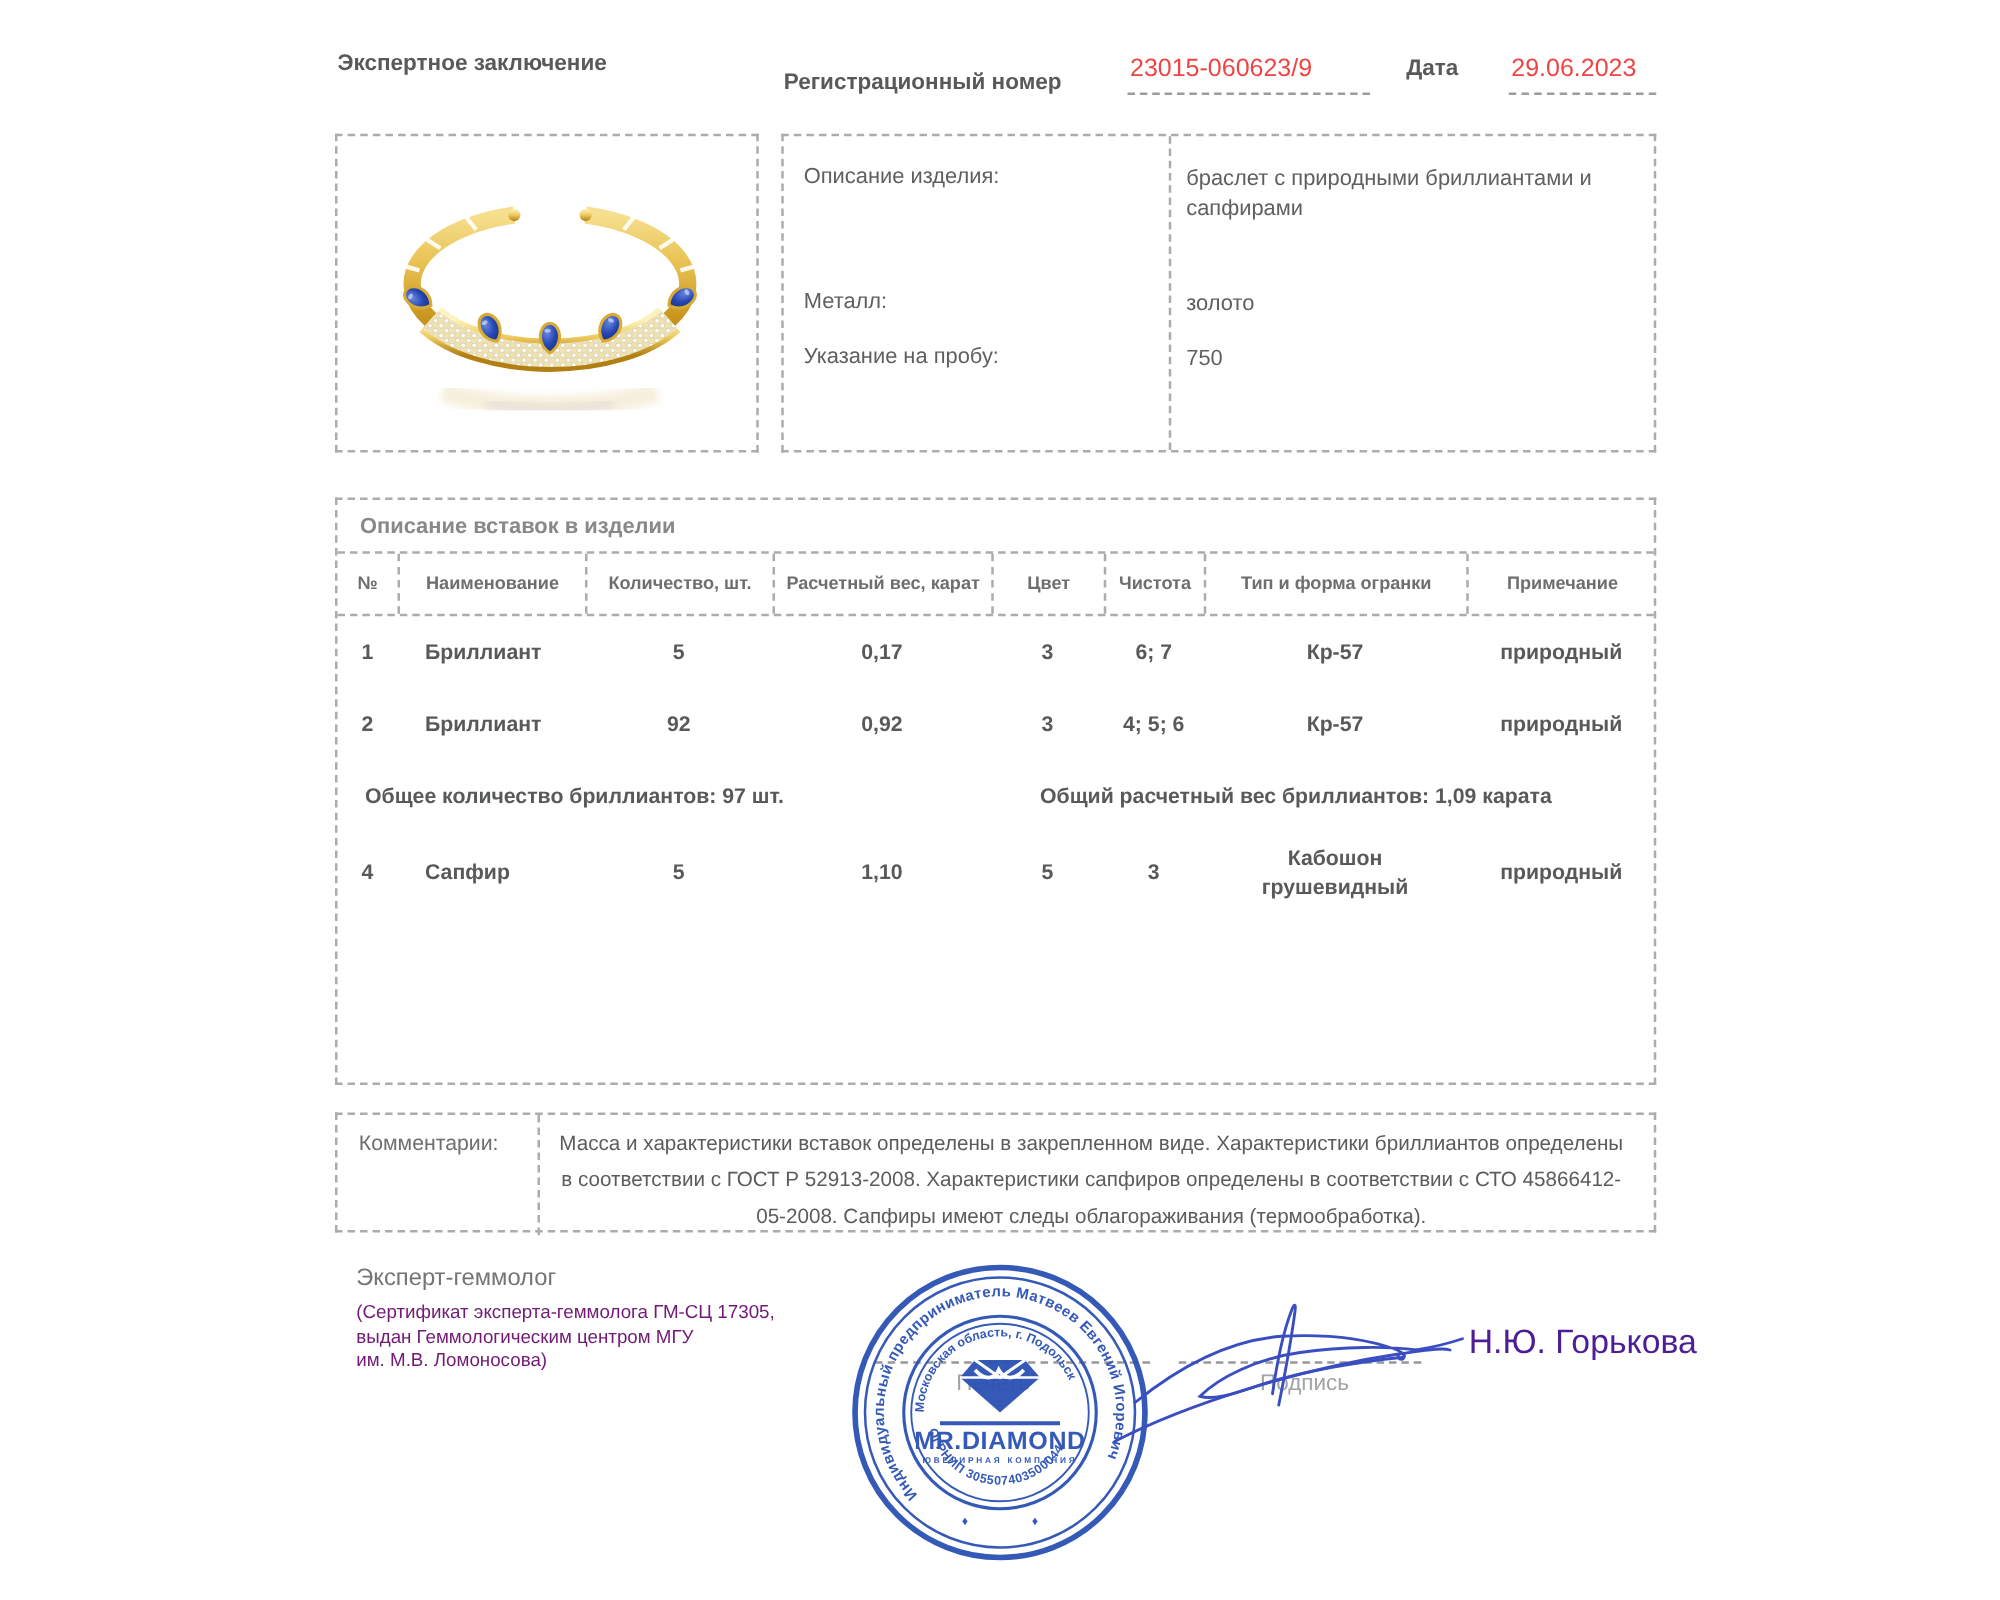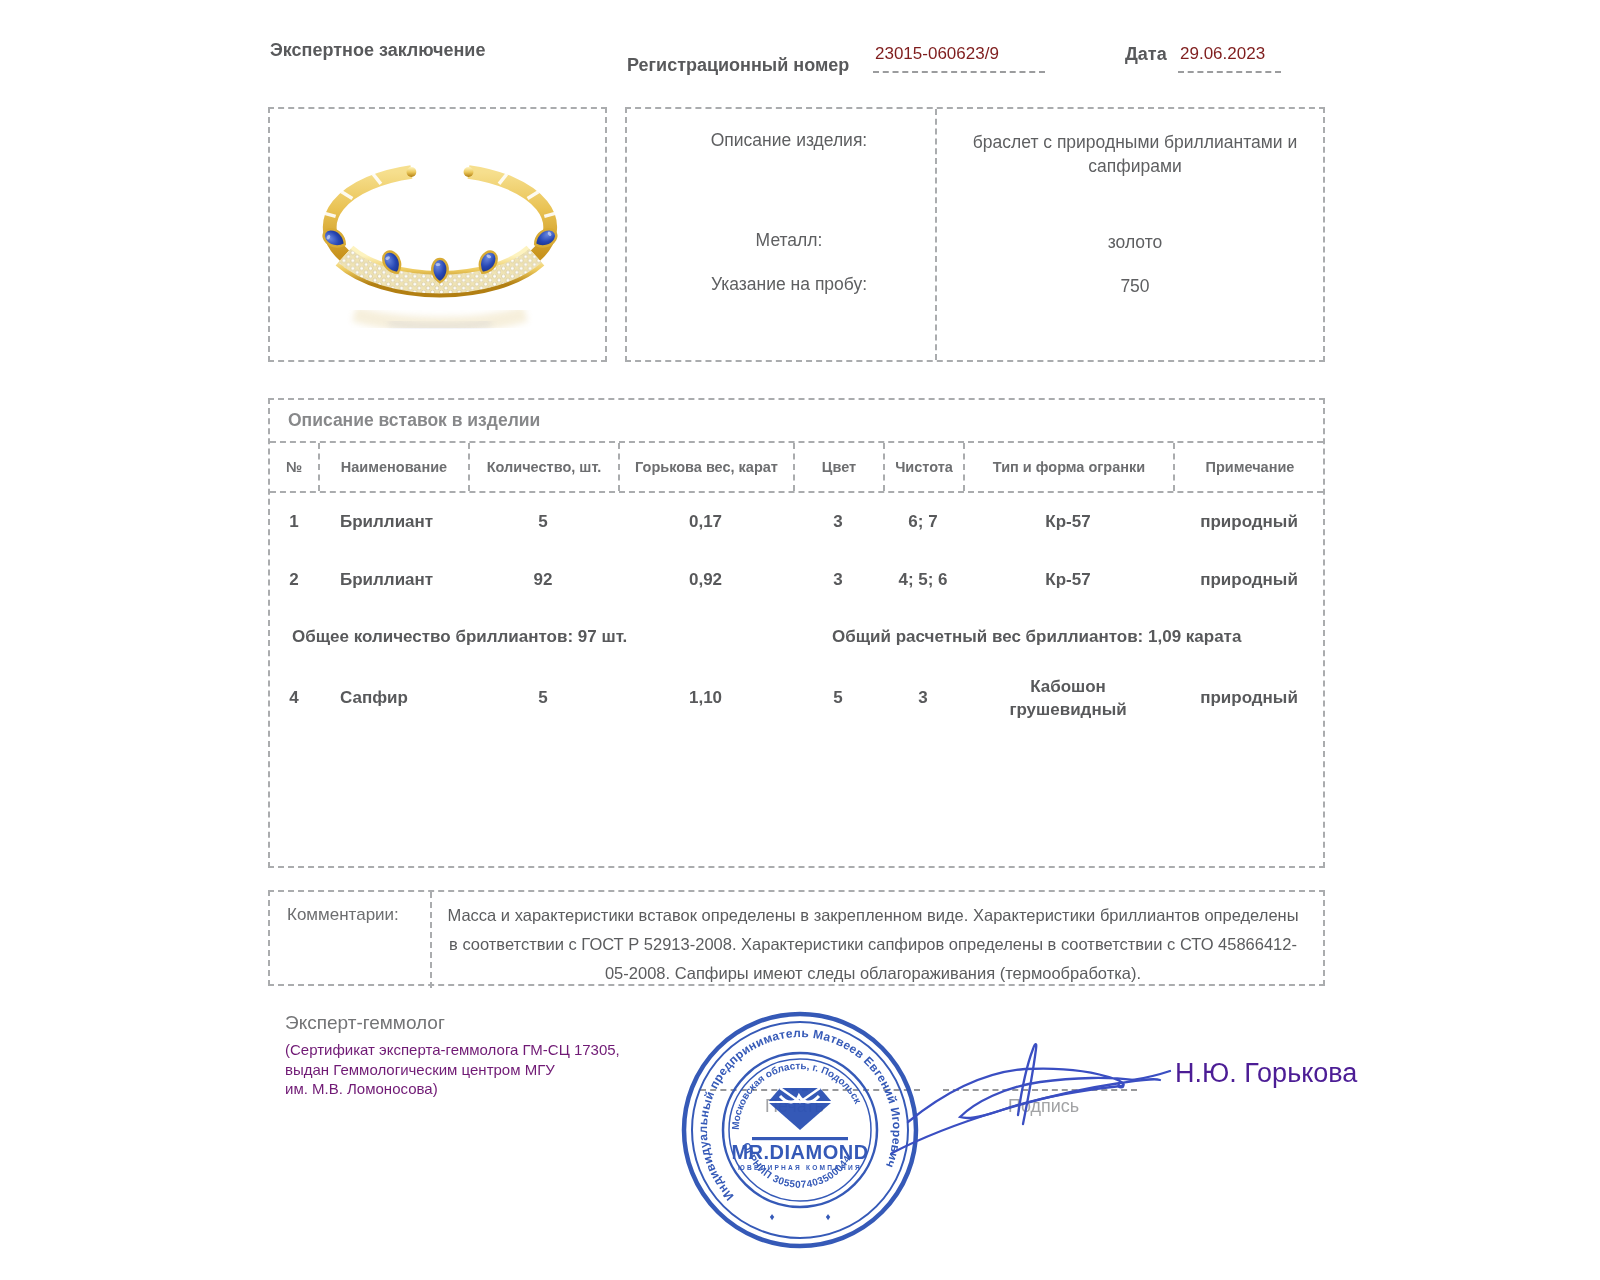--- a/index.html
+++ b/index.html
@@ -3,29 +3,29 @@
 <meta charset="utf-8">
 <style>
   html,body{margin:0;padding:0;background:#ffffff;}
   .page{
     position:relative;width:1600px;height:1280px;background:#fff;overflow:hidden;
     font-family:"Liberation Sans","DejaVu Sans",sans-serif;color:#5b5c5e;
   }
   .abs{position:absolute;}
   
   .hdr-bold{font-size:18px;font-weight:bold;color:#58595b;white-space:nowrap;}
-  .hdr-val{font-size:17px;color:#7f1d1d;white-space:nowrap;
-           border-bottom:2px dashed #9b9c9e;padding:0 46px 7px 2px;}
+  .hdr-val{font-size:20px;color:#ef4444;white-space:nowrap;
+           border-bottom:2px dashed #9b9c9e;padding:0 46px 7px 2px;margin-left:29px;}
   .hdr-val.short{padding-right:16px;}
   
   .panel{position:absolute;border:2px dashed #aaacae;box-sizing:border-box;background:#fff;}
   
   .desc-body{position:relative;width:100%;height:100%;padding-top:21px;box-sizing:border-box;}
   .desc-divider{position:absolute;left:308px;top:0;bottom:0;border-left:2px dashed #aaacae;}
-  .desc-row{display:grid;grid-template-columns:308px 1fr;align-items:start;text-align:center;}
+  .desc-row{display:grid;grid-template-columns:308px 1fr;align-items:start;}
   .desc-row .lbl{padding-left:16px;font-size:17.5px;color:#5e5f61;}
   .desc-row .val{padding-left:14px;font-size:17.5px;color:#5e5f61;max-width:372px;line-height:24px;}
   
   .ins-title{height:43px;display:flex;align-items:center;padding-left:18px;
              font-size:17.5px;color:#87888a;border-bottom:2px dashed #aaacae;box-sizing:border-box;}
   .tgrid{display:grid;grid-template-columns:48px 150px 150px 175px 90px 80px 210px 152px;}
   .th{display:flex;align-items:center;justify-content:center;height:48px;
       font-size:14.5px;color:#6d6e70;border-left:2px dashed #aaacae;box-sizing:border-box;
       text-align:center;}
   .th:first-child{border-left:none;}
@@ -153,21 +153,21 @@
     </div>
   </div>
 
   <div class="panel" style="left:268px;top:398px;width:1057px;height:470px;font-weight:bold;">
     <div class="ins-title">Описание вставок в изделии</div>
 
     <div class="tgrid thead">
       <div class="th">№</div>
       <div class="th">Наименование</div>
       <div class="th">Количество, шт.</div>
-      <div class="th">Горькова вес, карат</div>
+      <div class="th">Расчетный вес, карат</div>
       <div class="th">Цвет</div>
       <div class="th">Чистота</div>
       <div class="th">Тип и форма огранки</div>
       <div class="th">Примечание</div>
     </div>
 
     <div class="tgrid row-h1">
       <div class="td">1</div>
       <div class="td left">Бриллиант</div>
       <div class="td">5</div>

